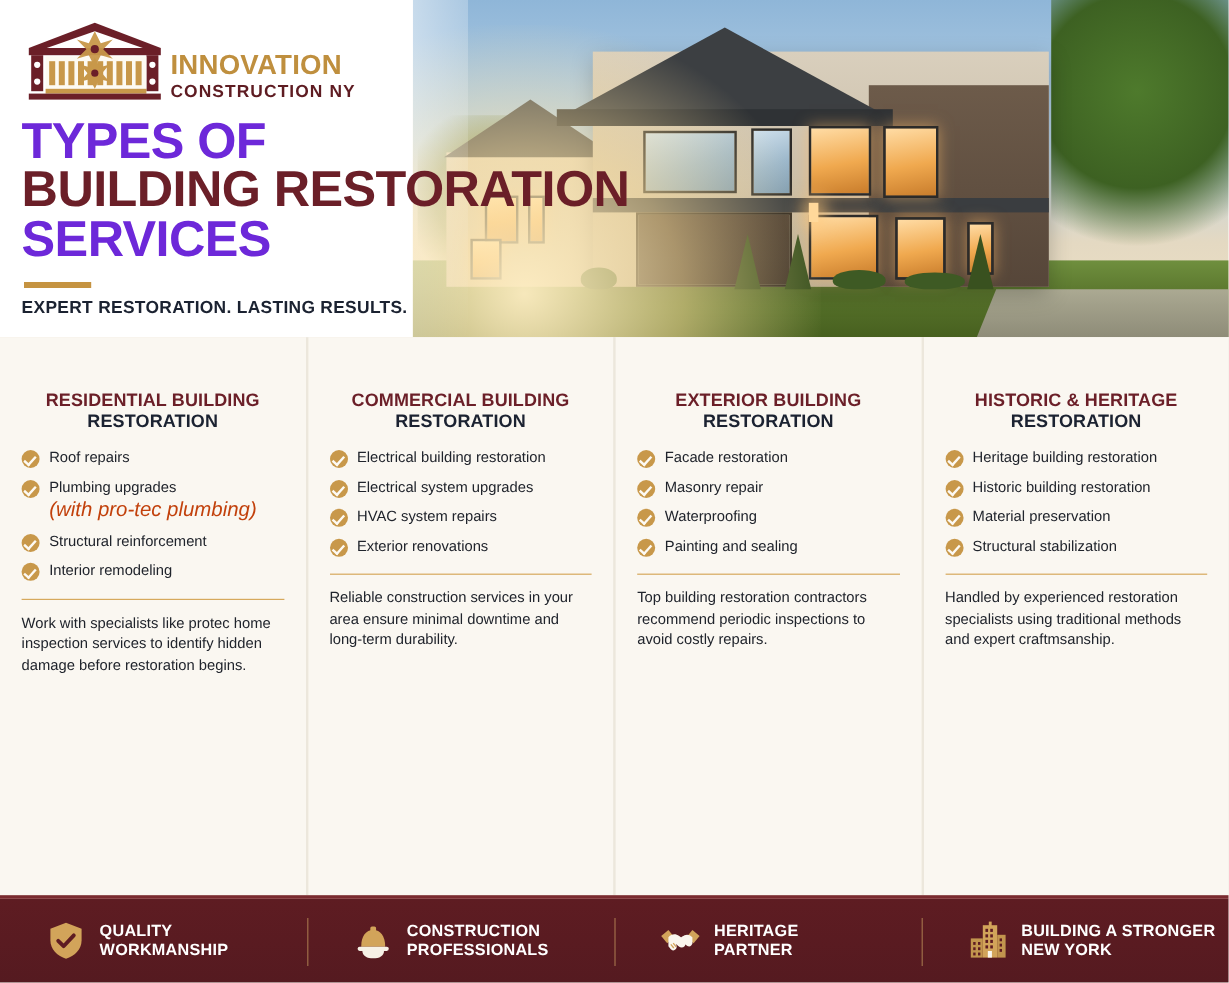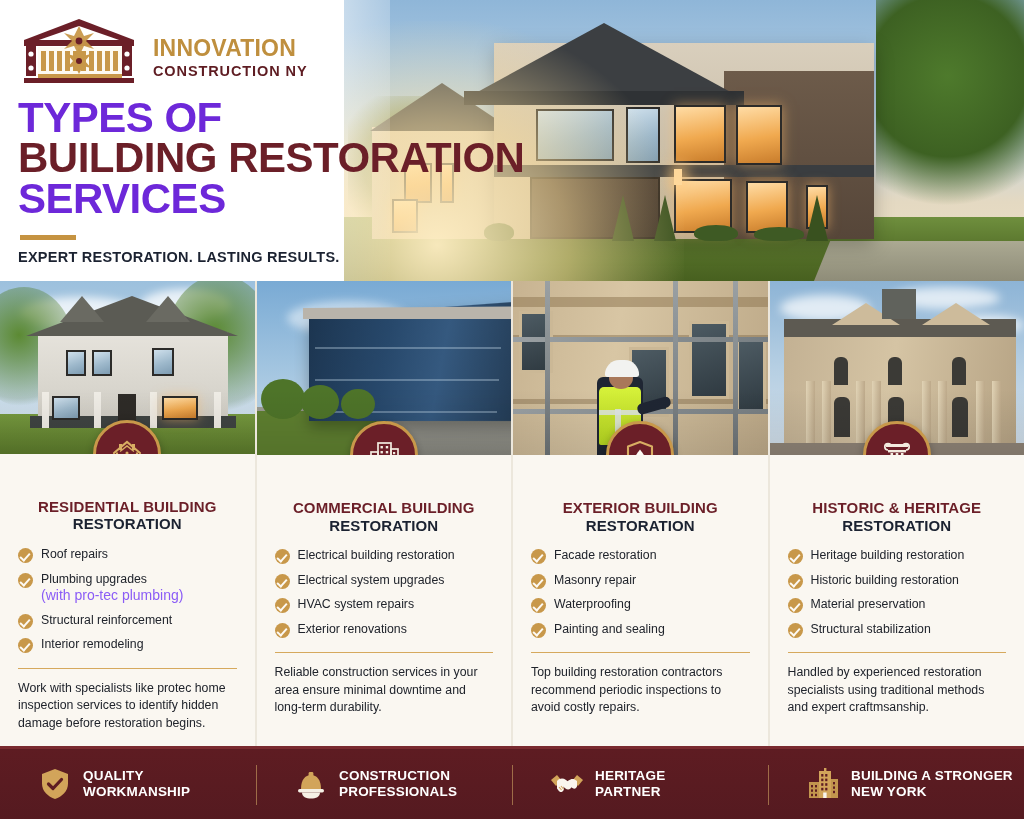--- a/index.html
+++ b/index.html
@@ -181,21 +181,21 @@
   }
 
   .hero-content {
     position: absolute;
     left: 18px; top: 16px;
     width: 560px;
     z-index: 5;
   }
 
   
-  .logo-row { display: flex; align-items: center; gap: 13px; }
+  .logo-row { display: flex; align-items: flex-end; gap: 2px; }
   .logo-mark { width: 122px; height: 68px; flex: none; }
   .logo-text { padding-top: 16px; }
   .logo-name {
     font-size: 23px;
     font-weight: bold;
     letter-spacing: .2px;
     color: #bf8f3e;
     line-height: 1;
   }
   .logo-sub {
@@ -240,21 +240,21 @@
     gap: 2px;
     padding: 0 0 0 0;
     background: #ece7dc;
   }
 
   .card {
     position: relative;
     flex: 1 1 0;
     background: #faf7f1;
     display: flex;
-    flex-direction: column;
+    flex-direction: row;
     overflow: hidden;
   }
 
   .card-photo {
     position: relative;
     height: 174px;
     overflow: hidden;
     background: #9fb6c9;
   }
 
@@ -384,22 +384,23 @@
     border-width: 0 2px 2px 0;
     transform: rotate(42deg);
   }
   .feature-text {
     font-size: 12.3px;
     color: #20242c;
     line-height: 1.24;
   }
   .feature-note {
     display: block;
-    font-size: 14px;
-    color: #8b5cf6;
+    font-style: italic;
+    font-size: 17px;
+    color: #c2410c;
   }
 
   .card-divider {
     height: 1px;
     background: #d6a95d;
     margin: 6px 0 11px 0;
   }
 
   .card-note {
     font-size: 12.3px;

